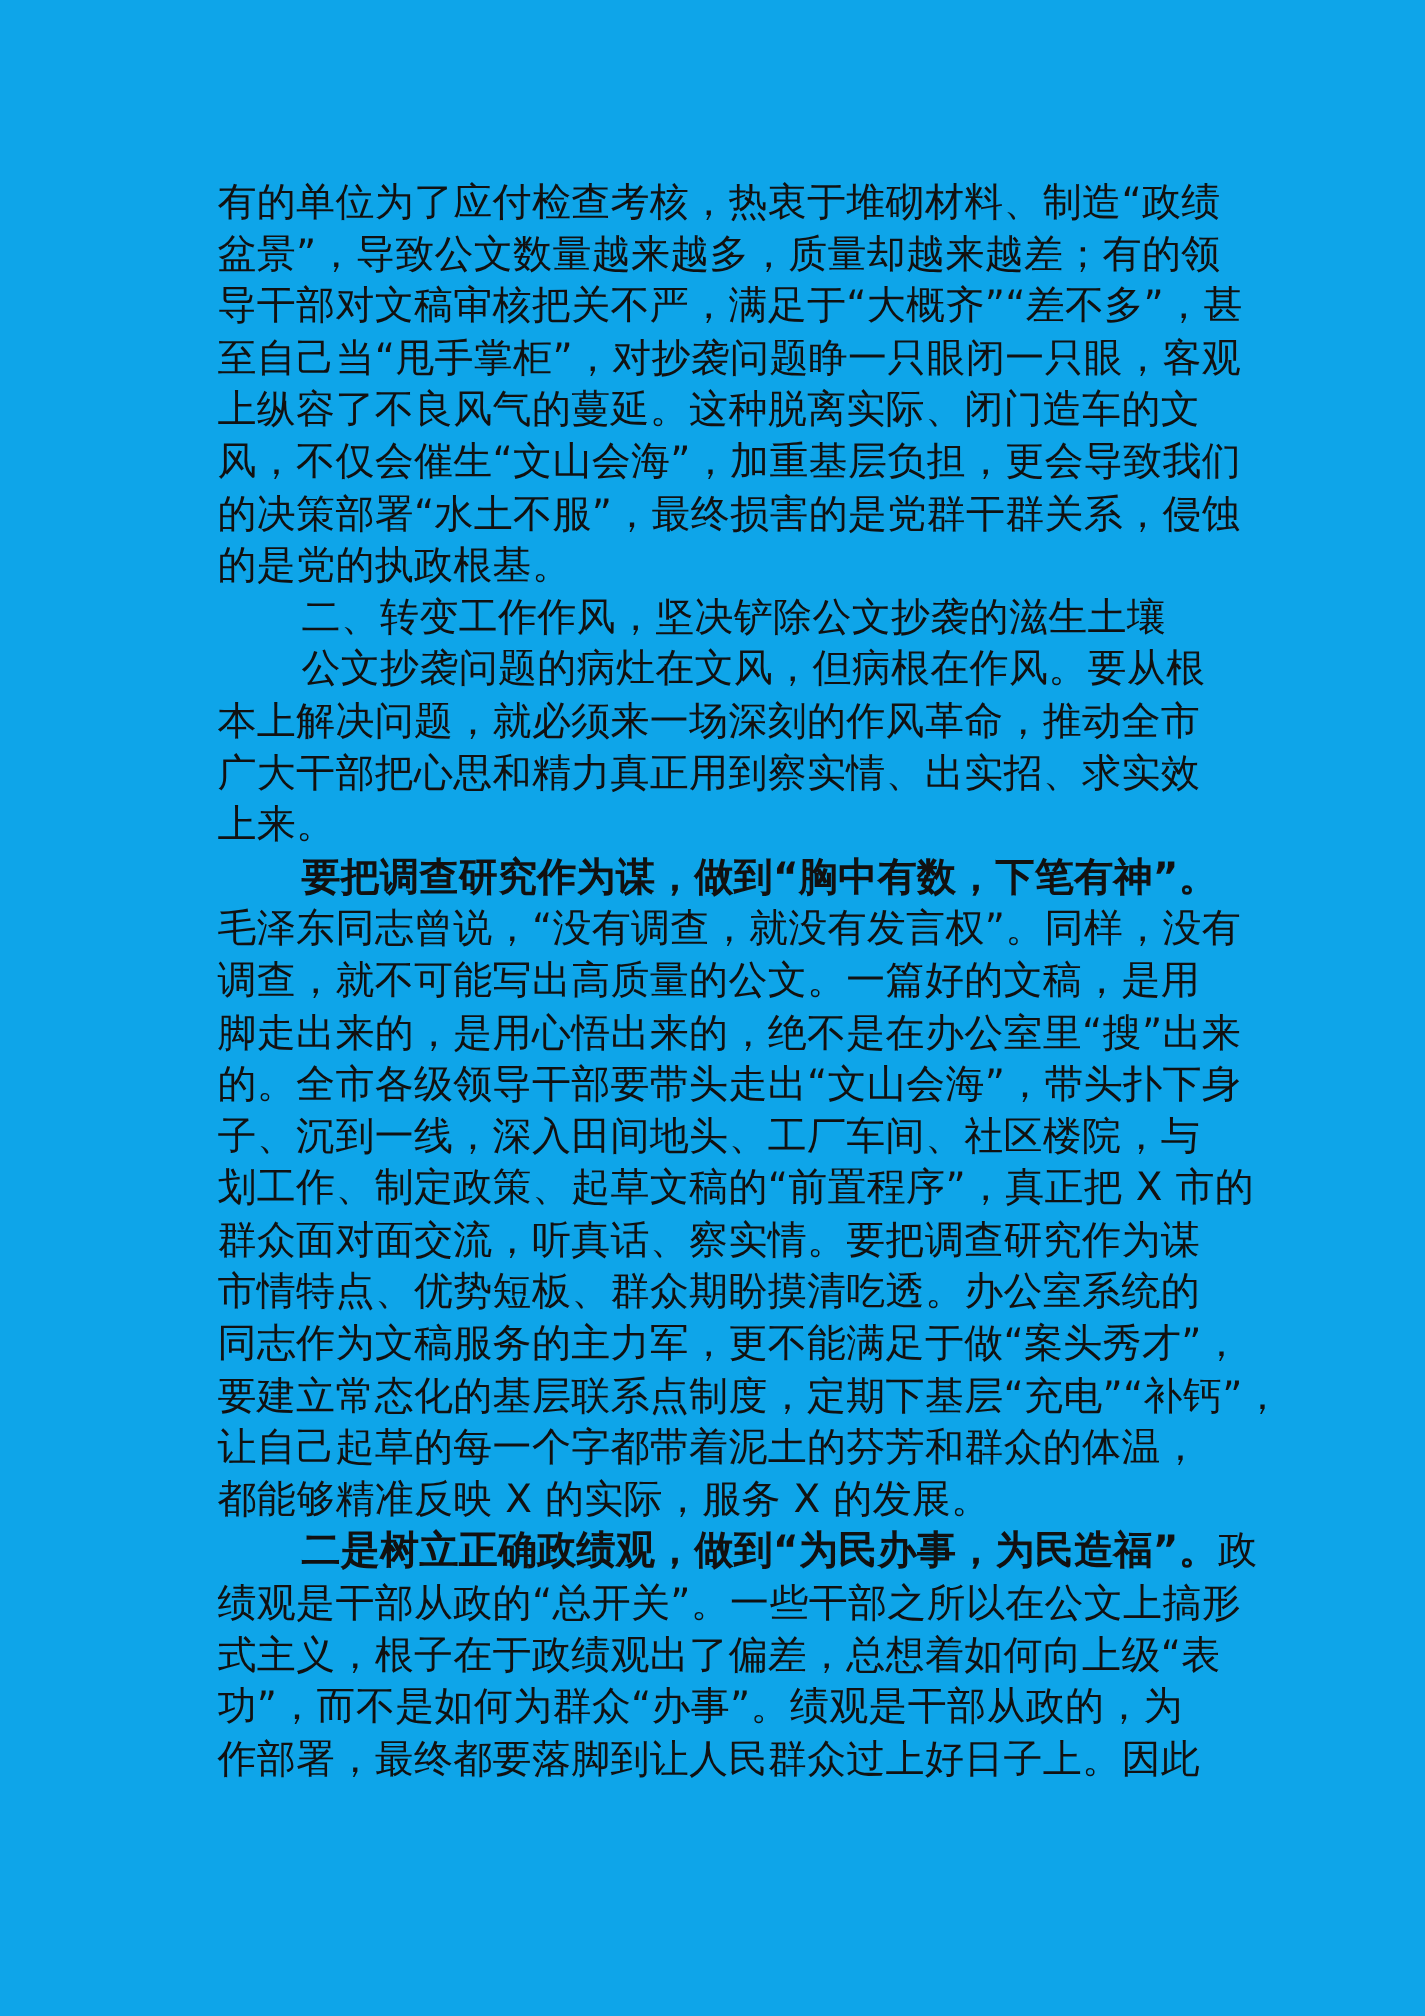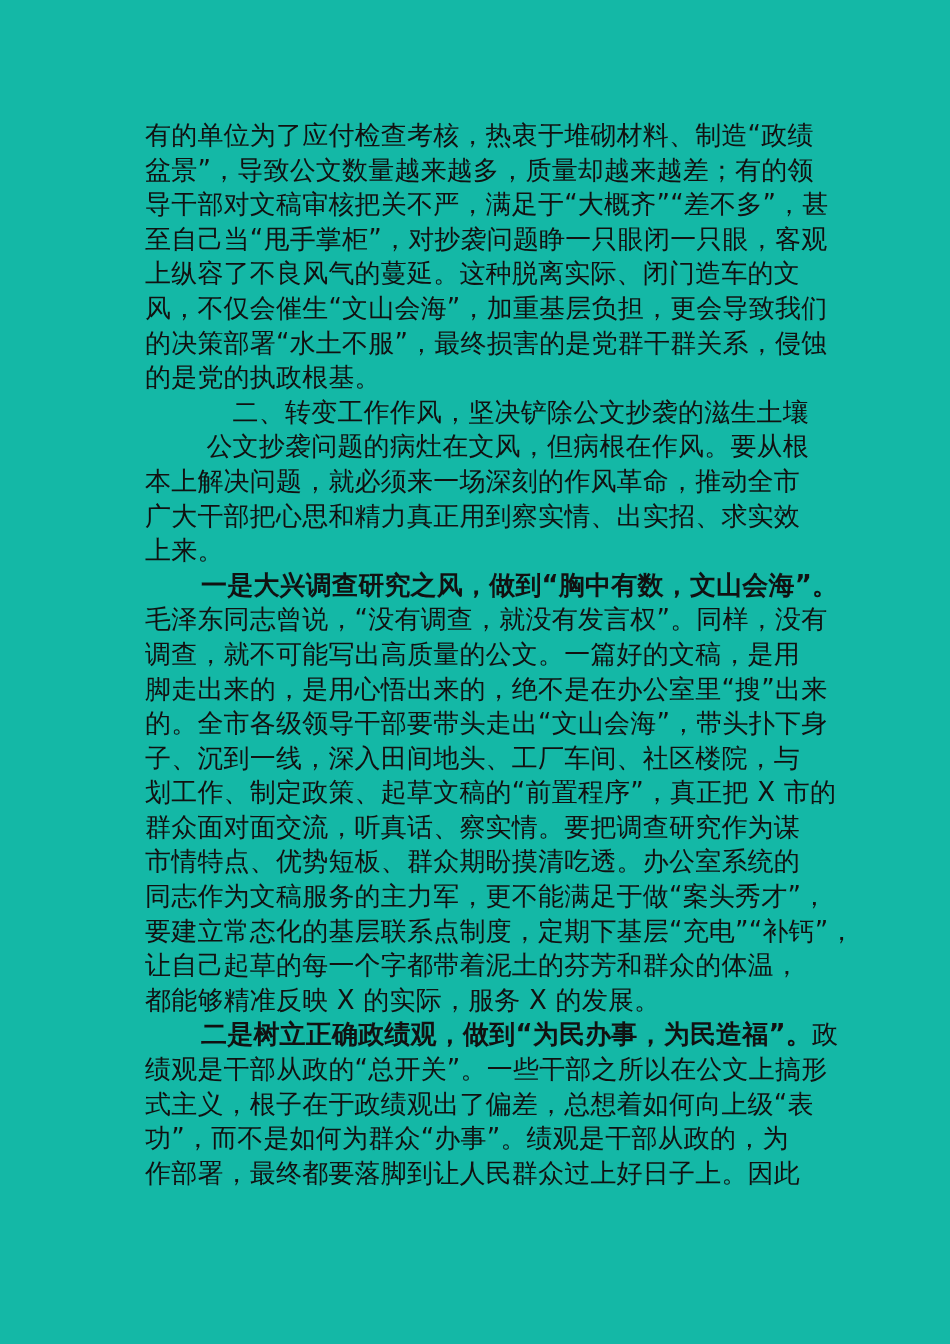--- a/index.html
+++ b/index.html
@@ -12,37 +12,37 @@
       height: 1344px;
       position: relative;
       overflow: hidden;
       font-family: "DejaVu Sans", "Liberation Sans", sans-serif;
       color: #111111;
     }
     .page {
       position: absolute;
       left: 0; top: 0;
       width: 950px; height: 1344px;
-      background: #14b8a6;
+      background: #0ea5e9;
     }
     .text-block {
       position: absolute;
       left: 145px;
       top: 118px;
       width: 664px;
     }
     .line {
       display: block;
       height: 34.6px;
       line-height: 34.6px;
       font-size: 26px;
       white-space: nowrap;
       letter-spacing: 0.2px;
     }
-    .line.indent { padding-left: 56px; text-align: right; }
+    .line.indent { padding-left: 56px; }
     .bold { font-weight: bold; }
   </style>
 </head>
 <body>
 
 <div class="page">
   <div class="text-block">
 
     <div>
       <span class="line">有的单位为了应付检查考核，热衷于堆砌材料、制造“政绩</span>
@@ -60,21 +60,21 @@
     </div>
 
     <div>
       <span class="line indent">公文抄袭问题的病灶在文风，但病根在作风。要从根</span>
       <span class="line">本上解决问题，就必须来一场深刻的作风革命，推动全市</span>
       <span class="line">广大干部把心思和精力真正用到察实情、出实招、求实效</span>
       <span class="line">上来。</span>
     </div>
 
     <div>
-      <span class="line indent"><span class="bold">一是大兴调查研究之风，做到“胸中有数，文山会海”。</span></span>
+      <span class="line indent"><span class="bold">要把调查研究作为谋，做到“胸中有数，下笔有神”。</span></span>
       <span class="line">毛泽东同志曾说，“没有调查，就没有发言权”。同样，没有</span>
       <span class="line">调查，就不可能写出高质量的公文。一篇好的文稿，是用</span>
       <span class="line">脚走出来的，是用心悟出来的，绝不是在办公室里“搜”出来</span>
       <span class="line">的。全市各级领导干部要带头走出“文山会海”，带头扑下身</span>
       <span class="line">子、沉到一线，深入田间地头、工厂车间、社区楼院，与</span>
       <span class="line">划工作、制定政策、起草文稿的“前置程序”，真正把 X 市的</span>
       <span class="line">群众面对面交流，听真话、察实情。要把调查研究作为谋</span>
       <span class="line">市情特点、优势短板、群众期盼摸清吃透。办公室系统的</span>
       <span class="line">同志作为文稿服务的主力军，更不能满足于做“案头秀才”，</span>
       <span class="line">要建立常态化的基层联系点制度，定期下基层“充电”“补钙”，</span>

